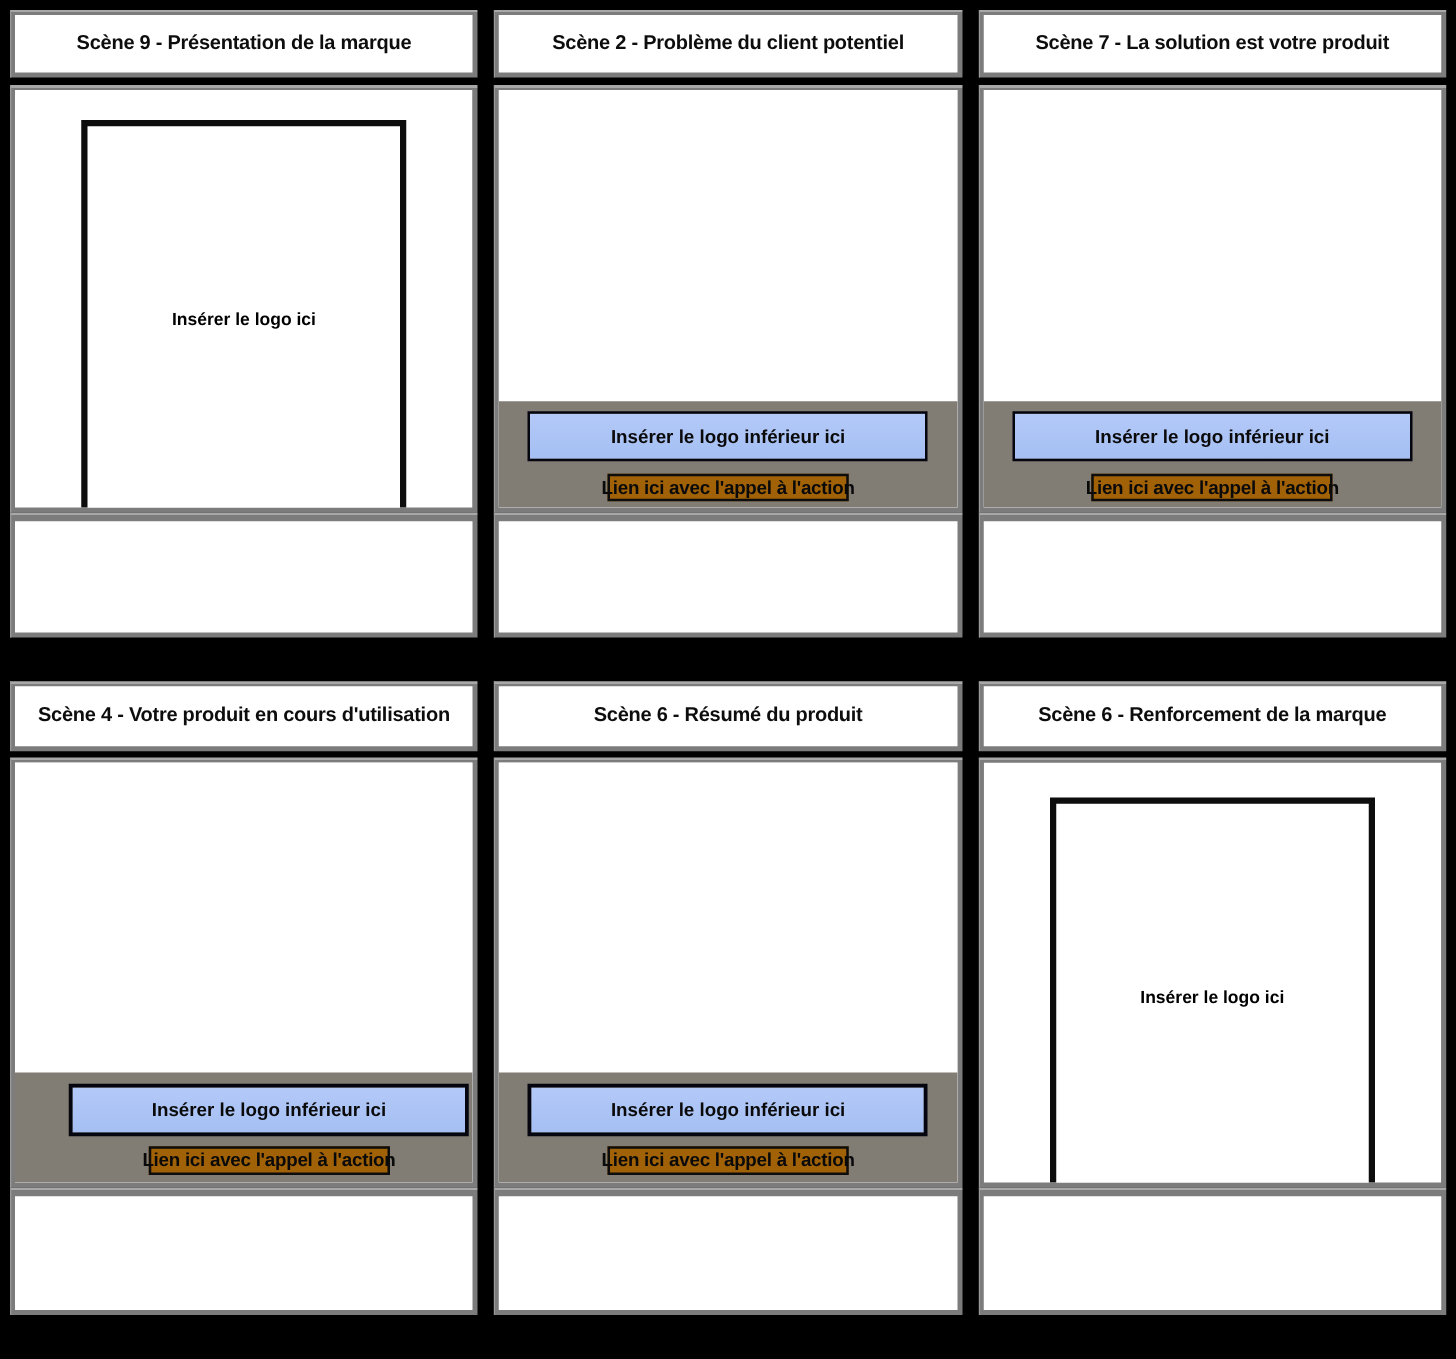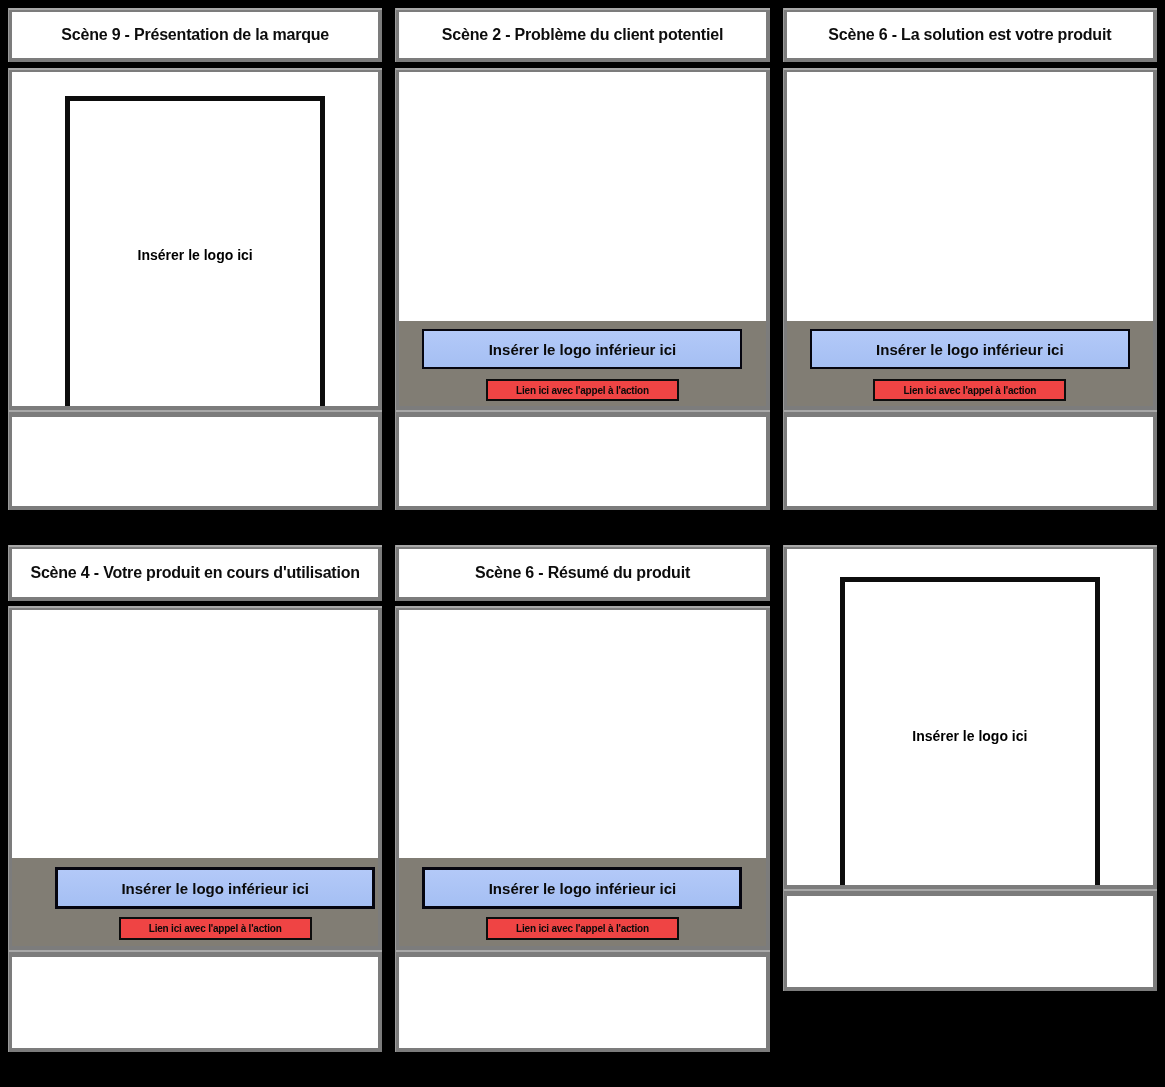--- a/index.html
+++ b/index.html
@@ -78,24 +78,24 @@
     font-family: inherit;
     font-size: 15px; font-weight: bold; color: #0a0a0a;
     display: flex; align-items: center; justify-content: center;
     padding: 16px; cursor: pointer; white-space: nowrap;
   }
   .row2 .logo-btn { height: 42px; margin-top: 9px; border-width: 3px; }
 
   .cta-btn {
     width: 193px; height: 22px;
     margin-top: 10px;
-    background: #ef4444;
+    background: #a16207;
     border: 2px solid #0d0d0d;
     font-family: inherit;
-    font-size: 10px; font-weight: bold; color: #0a0a0a;
+    font-size: 15px; font-weight: bold; color: #0a0a0a;
     letter-spacing: -0.2px;
     display: flex; align-items: center; justify-content: center;
     padding: 0; cursor: pointer; white-space: nowrap;
   }
   .row2 .cta-btn { height: 23px; margin-top: 8px; }
 
   
   .desc-frame { height: 100px; padding-top: 7px; }
   .row2 .desc-frame { height: 102px; }
   .desc-inner { background: #fff; }
@@ -143,21 +143,21 @@
       </div>
     </div>
     <div class="frame desc-frame">
       <div class="frame-inner desc-inner"></div>
     </div>
   </section>
 
   <section class="scene row1 s3">
     <div class="frame title-frame">
       <div class="frame-inner title-inner">
-        <h2 class="title-text">Scène 6 - La solution est votre produit</h2>
+        <h2 class="title-text">Scène 7 - La solution est votre produit</h2>
       </div>
     </div>
     <div class="frame cell-frame">
       <div class="frame-inner cell-inner">
         <div class="cell-white"></div>
         <div class="footer-bar">
           <div class="bar-stack">
             <button class="logo-btn">Insérer le logo inférieur ici</button>
             <button class="cta-btn">Lien ici avec l'appel à l'action</button>
           </div>
@@ -207,20 +207,25 @@
           </div>
         </div>
       </div>
     </div>
     <div class="frame desc-frame">
       <div class="frame-inner desc-inner"></div>
     </div>
   </section>
 
   <section class="scene row2 s6">
+    <div class="frame title-frame">
+      <div class="frame-inner title-inner">
+        <h2 class="title-text">Scène 6 - Renforcement de la marque</h2>
+      </div>
+    </div>
     <div class="frame cell-frame">
       <div class="frame-inner cell-inner">
         <div class="cell-white">
           <div class="logo-box">
             <span class="logo-text">Insérer le logo ici</span>
           </div>
         </div>
       </div>
     </div>
     <div class="frame desc-frame">

